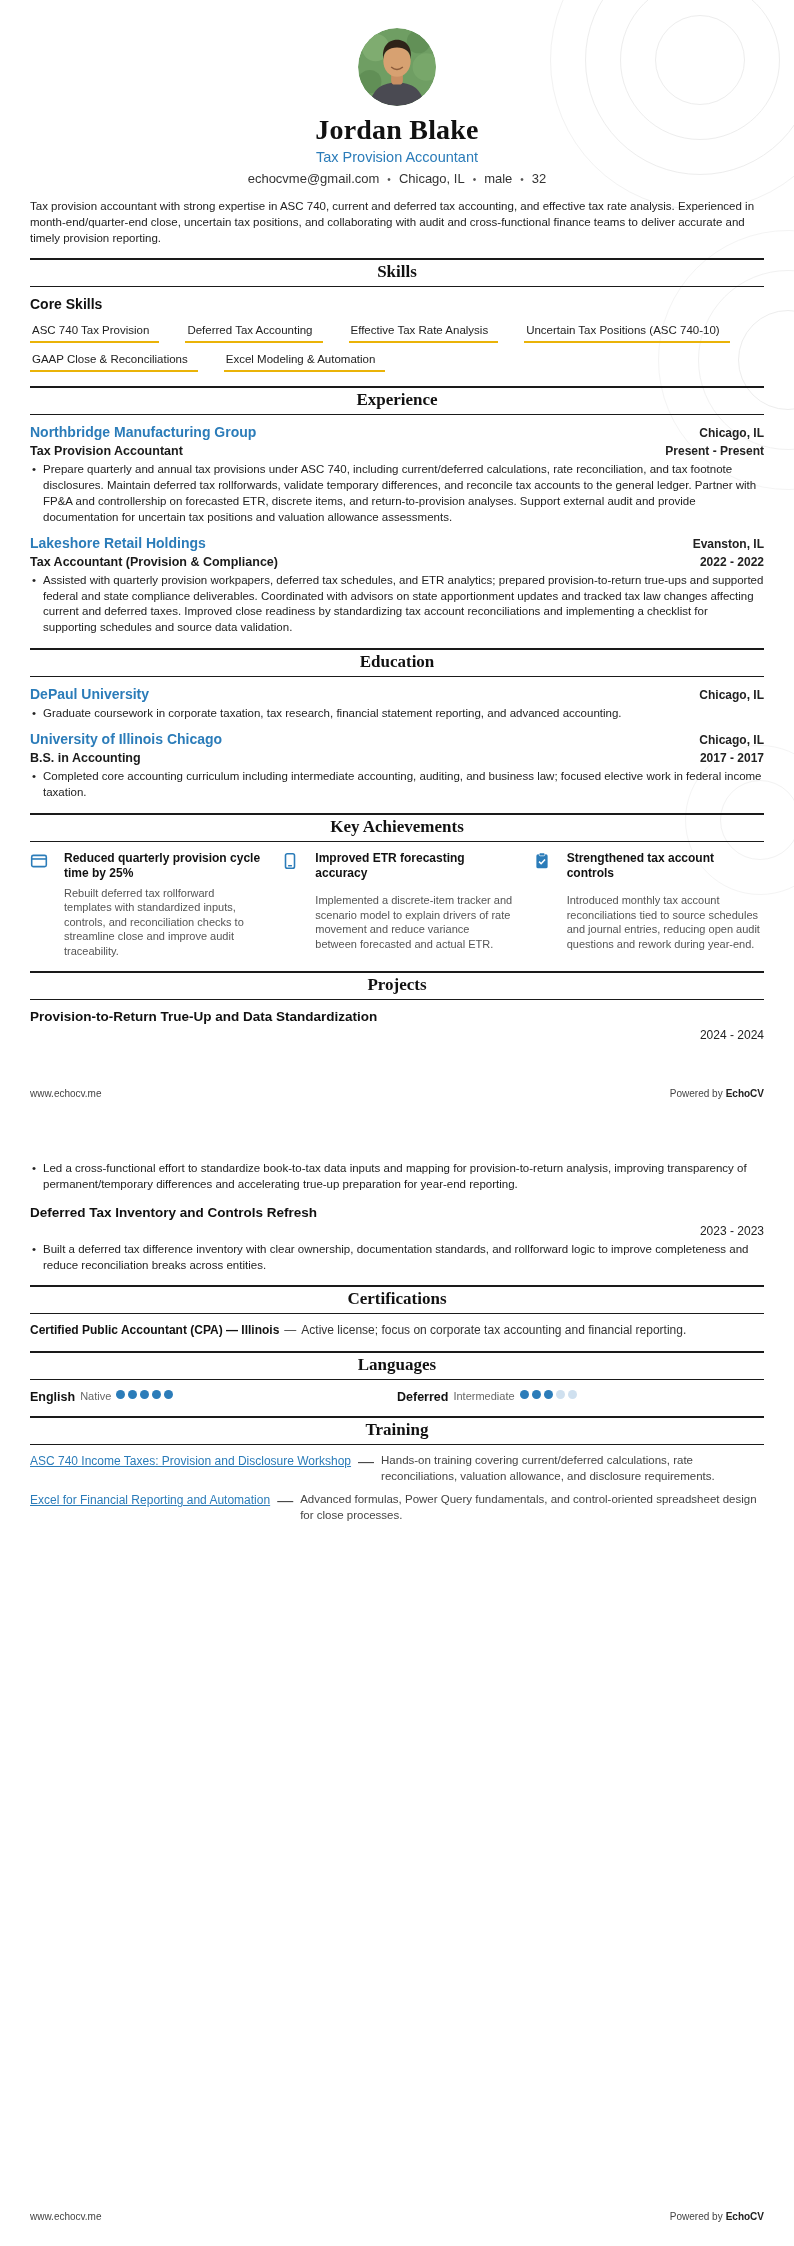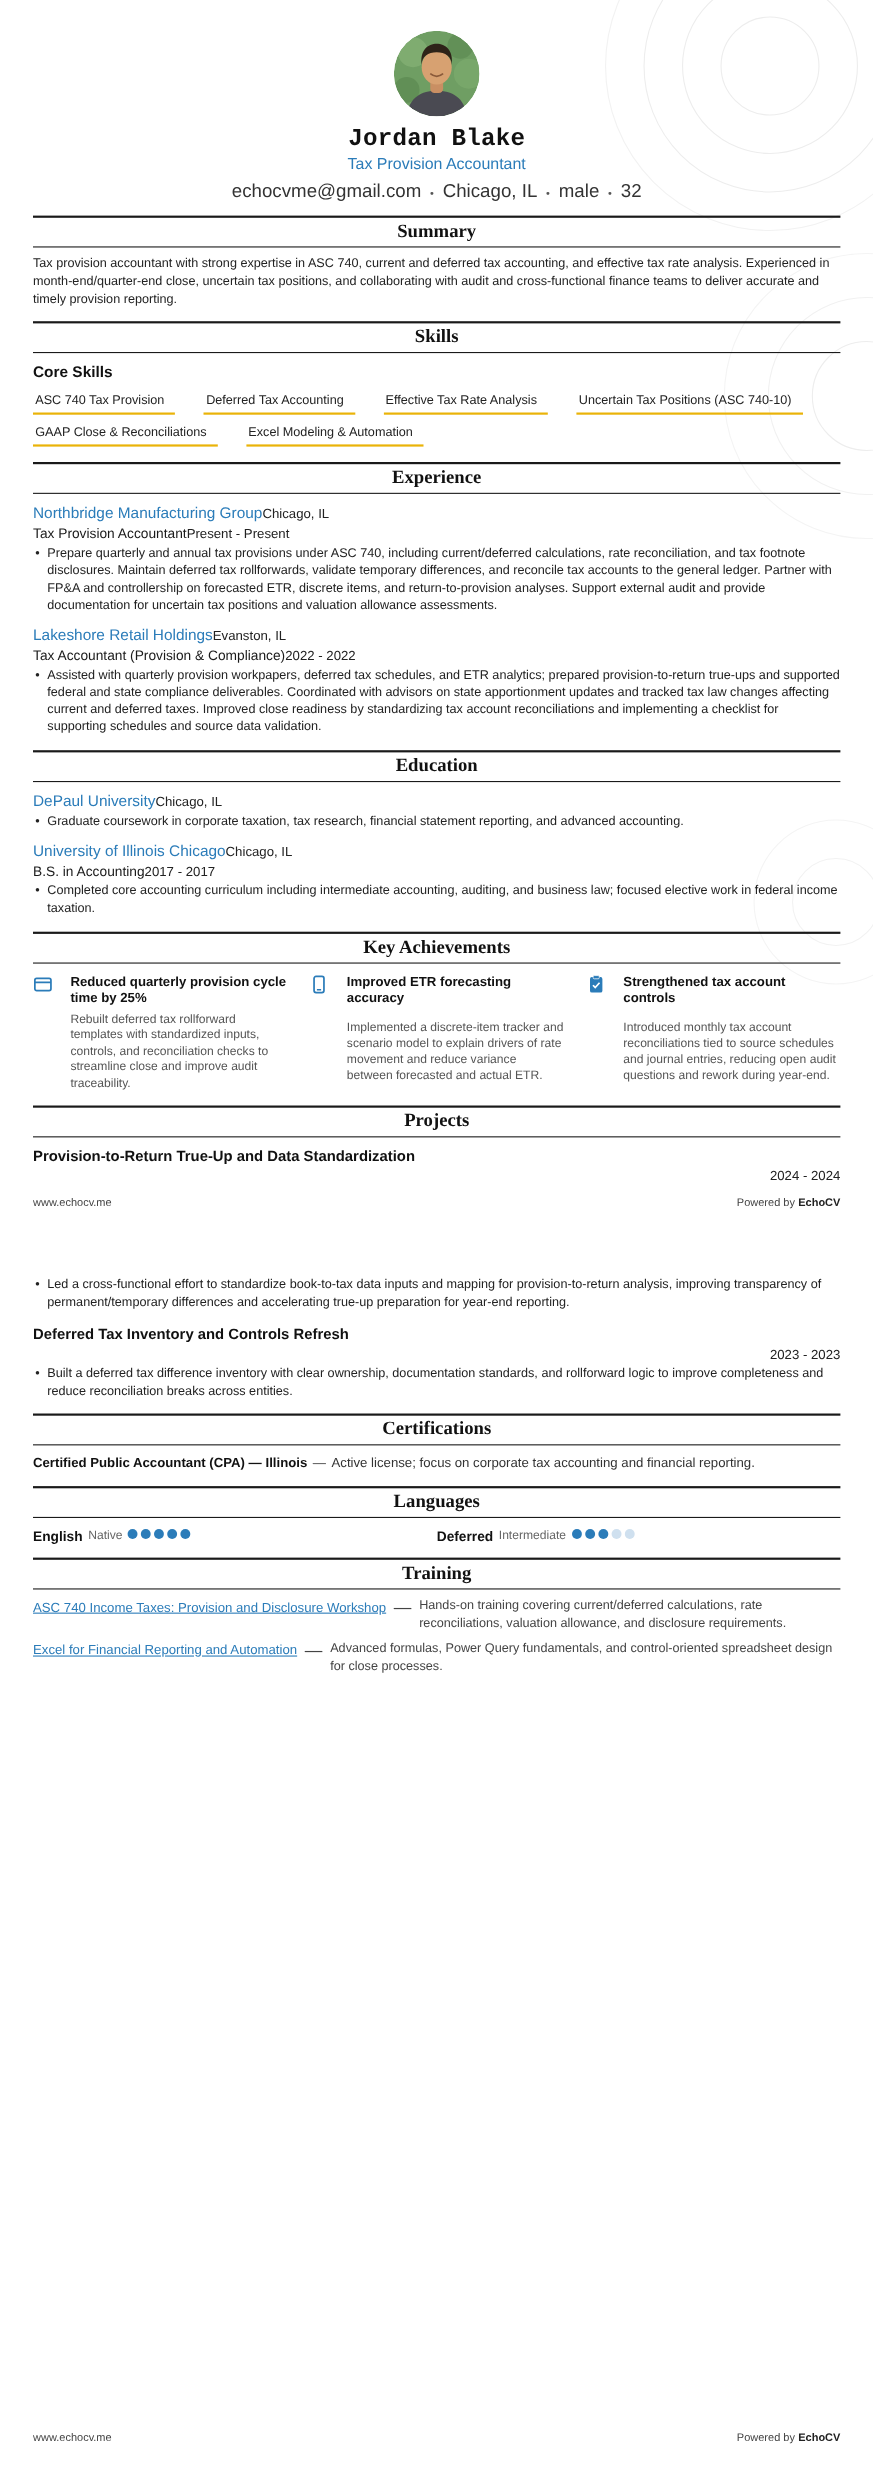--- a/index.html
+++ b/index.html
@@ -19,41 +19,41 @@
   .dc5 { width:100px; height:100px; left:738px; top:310px; }
   .dc6 { width:180px; height:180px; left:698px; top:270px; border-color:#f1f1f1; }
   .dc7 { width:260px; height:260px; left:658px; top:230px; border-color:#f4f4f4; }
   .dc8 { width:80px;  height:80px;  left:720px; top:780px; border-color:#f2f2f2; }
   .dc9 { width:150px; height:150px; left:685px; top:745px; border-color:#f4f4f4; }
 
   
   .rheader { text-align:center; padding-top:28px; }
   .photo { width:78px; height:78px; border-radius:50%; overflow:hidden; margin:0 auto; }
   .photo svg { display:block; width:78px; height:78px; }
-  .name { font-family:Liberation Mono, monospace; font-weight:700; font-size:22px; color:#111; margin-top:8px; letter-spacing:0.2px; }
+  .name { font-family:Liberation Serif, serif; font-weight:700; font-size:28px; color:#111; margin-top:8px; letter-spacing:0.2px; }
   .jobtitle { font-size:14.5px; color:var(--accent); margin-top:3px; }
-  .contact { font-size:17px; color:#333; margin-top:6px; }
+  .contact { font-size:13px; color:#333; margin-top:6px; }
   .citem + .citem::before { content:"•"; margin:0 8px; color:#555; font-size:10px; }
 
   
   .sec { margin-top:12px; }
   .sec-head { font-family:"Liberation Serif", serif; font-weight:700; font-size:17px; color:#111;
               text-align:center; border-top:2px solid #1a1a1a; border-bottom:1px solid #1a1a1a;
               padding:2px 0 4px; }
   .body-text { font-size:11.5px; line-height:1.4; color:#222; margin-top:7px; }
 
   
   .subhead { font-size:14px; font-weight:700; color:#111; margin-top:9px; }
   .tags { margin-top:4px; }
   .tag { display:inline-block; font-size:11.5px; color:#222; padding:4px 10px 5px 2px; margin:4px 26px 2px 0;
          border-bottom:2px solid #eab308; }
 
   
   .entry { margin-top:9px; }
-  .row { display:flex; justify-content:flex-start; align-items:baseline; }
+  .row { display:flex; justify-content:space-between; align-items:baseline;font-weight:bold; }
   .org { font-size:14px; color:var(--accent); }
   .loc, .dates { font-size:12px; color:#222; white-space:nowrap; }
   .role { font-size:12.5px; color:#1a1a1a; margin-top:2px; }
   .role-row { margin-top:2px; }
   .bullet { position:relative; font-size:11.5px; line-height:1.38; color:#222; padding-left:13px; margin-top:4px; }
   .bullet::before { content:"•"; position:absolute; left:2px; top:0; }
 
   
   .ach-grid { display:flex; gap:20px; margin-top:9px; }
   .ach { flex:1; display:grid; grid-template-columns:22px 1fr; column-gap:12px; align-items:start; }
@@ -133,21 +133,20 @@
           </svg>
         </div>
         <h1 class="name">Jordan Blake</h1>
         <div class="jobtitle" style="color:#2b7cb9">Tax Provision Accountant</div>
         <div class="contact">
           <span class="citem">echocvme@gmail.com</span><span class="citem">Chicago, IL</span><span class="citem">male</span><span class="citem">32</span>
         </div>
       </header>
 
       <section class="sec">
-        <h2 class="sec-head">Summary</h2>
         <p class="body-text">Tax provision accountant with strong expertise in ASC 740, current and deferred tax accounting, and effective tax rate analysis. Experienced in month-end/quarter-end close, uncertain tax positions, and collaborating with audit and cross-functional finance teams to deliver accurate and timely provision reporting.</p>
       </section>
 
       <section class="sec">
         <h2 class="sec-head">Skills</h2>
         <h3 class="subhead">Core Skills</h3>
         <div class="tags">
           <span class="tag">ASC 740 Tax Provision</span><span class="tag">Deferred Tax Accounting</span><span class="tag">Effective Tax Rate Analysis</span><span class="tag">Uncertain Tax Positions (ASC 740-10)</span><span class="tag">GAAP Close &amp; Reconciliations</span><span class="tag">Excel Modeling &amp; Automation</span>
         </div>
       </section>

